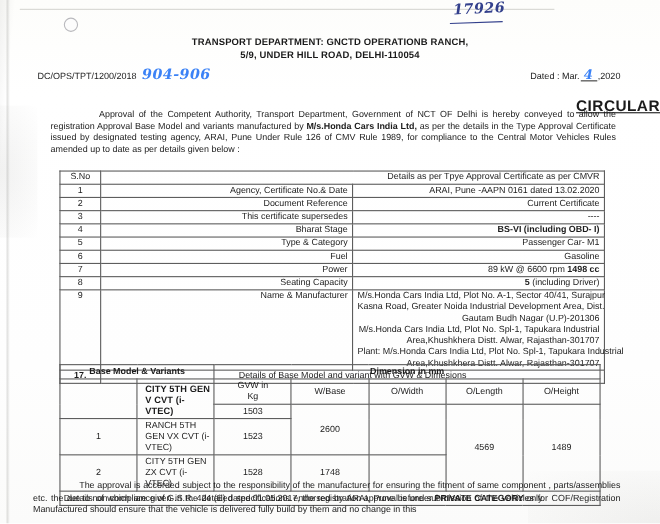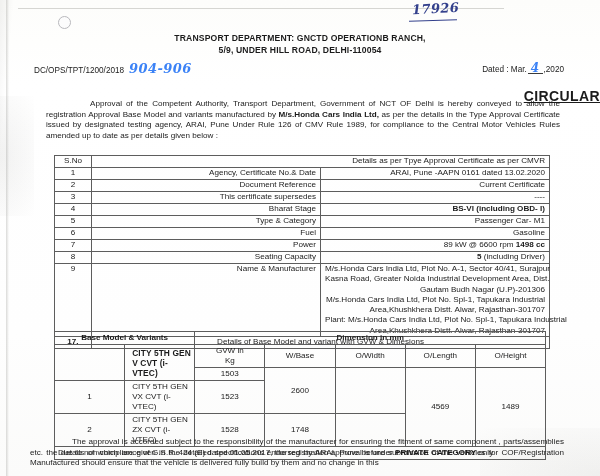--- a/index.html
+++ b/index.html
@@ -327,21 +327,21 @@
       </tr>
       <tr>
         <td>1503</td>
         <td rowspan="2">2600</td>
         <td rowspan="2"></td>
         <td rowspan="3">4569</td>
         <td rowspan="3">1489</td>
       </tr>
       <tr>
         <td class="w-sno">1</td>
-        <td class="w-model lbl-left">CITY 5TH GEN VX CVT (i-VTEC)</td>
+        <td class="w-model lbl-left">RANCH 5TH GEN VX CVT (i-VTEC)</td>
         <td>1523</td>
       </tr>
       <tr>
         <td class="w-sno">2</td>
         <td class="w-model lbl-left">CITY 5TH GEN ZX CVT (i-VTEC)</td>
         <td>1528</td>
         <td>1748</td>
         <td></td>
       </tr>
       <tr>

